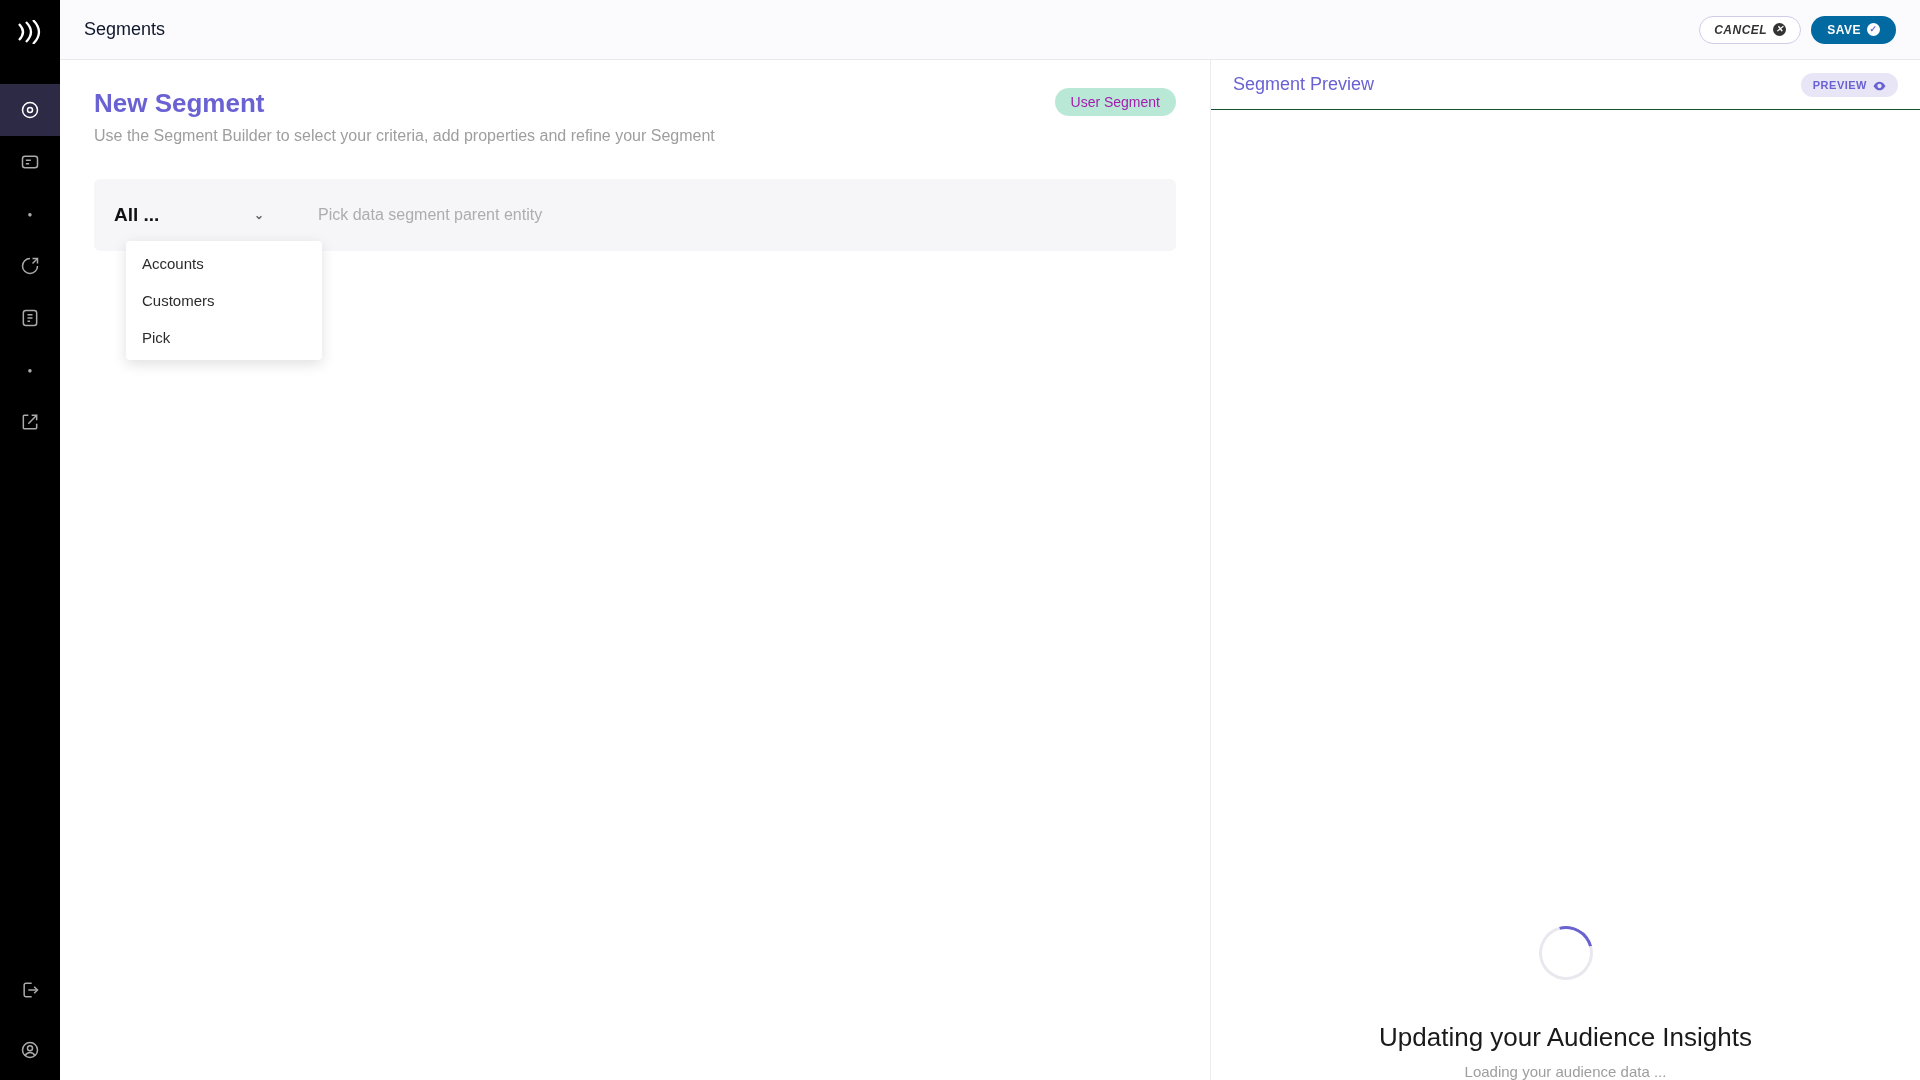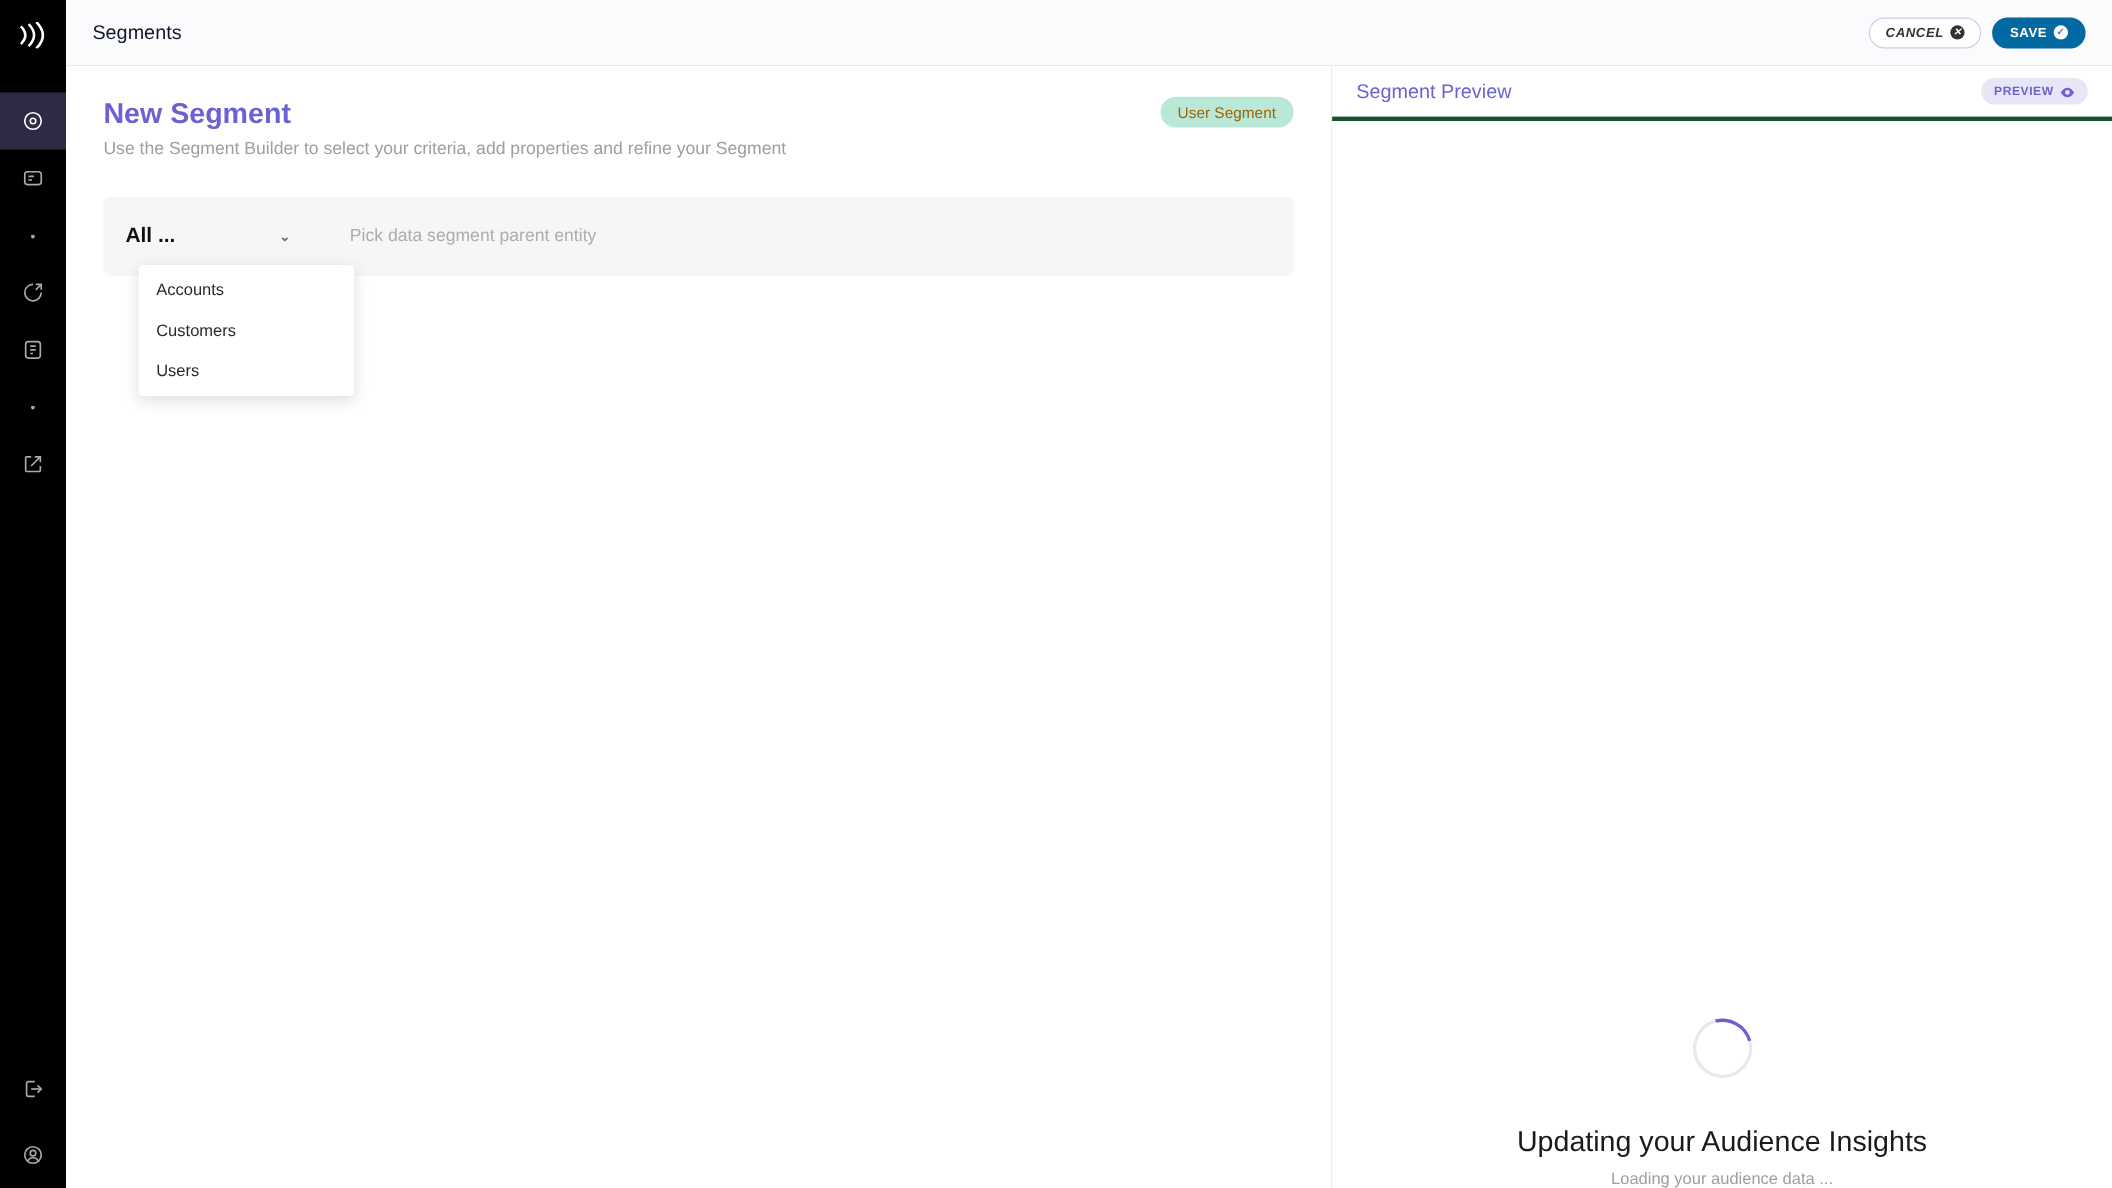--- a/index.html
+++ b/index.html
@@ -28,33 +28,33 @@
   .ci-dark { background: #333; color: #fff; }
   .ci-light { background: #fff; color: #6a62d2; }
 
   .body { flex: 1; display: flex; }
 
   
   .editor { flex: 1; padding: 28px 34px; background: #fff; min-width: 0; }
   .editor-header { display: flex; align-items: flex-start; }
   .editor-header .titles h1 { color: #6a62d2; font-size: 26px; font-weight: 600; }
   .editor-header .titles p { color: #9e9e9e; font-size: 16px; margin-top: 8px; }
-  .chip { margin-left: auto; background: #b9e9d6; color: #a16207; border-radius: 14px; padding: 6px 16px; font-size: 14px; font-weight: 500; }
+  .chip { margin-left: auto; background: #b9e9d6; color: #a21caf; border-radius: 14px; padding: 6px 16px; font-size: 14px; font-weight: 500; }
 
   .builder-row { margin-top: 34px; background: #f6f6f9; border-radius: 6px; height: 72px; display: flex; align-items: center; padding: 0 20px; position: relative; }
   .entity-select { width: 150px; display: flex; align-items: center; justify-content: space-between; cursor: pointer; font-size: 19px; font-weight: 600; color: #111; }
   .entity-select .chev { font-size: 12px; color: #666; }
   .builder-hint { color: #adadad; font-size: 16px; margin-left: 54px; }
 
   .dropdown { position: absolute; top: 62px; left: 32px; width: 196px; background: #fff; border-radius: 4px; box-shadow: 0 4px 14px rgba(0,0,0,.13); padding: 4px 0; z-index: 10; }
   .dropdown .opt { padding: 10px 16px; font-size: 15px; color: #2b2b2b; cursor: pointer; }
 
   
   .preview { width: 710px; border-left: 1px solid #ececf1; display: flex; flex-direction: column; background: #fff; }
-  .preview-head { height: 50px; display: flex; align-items: center; padding: 0 22px; border-bottom: 4px solid #14532d; }
+  .preview-head { height: 50px; display: flex; align-items: center; padding: 0 22px; border-bottom: 1px solid #14532d; }
   .preview-head h2 { color: #6a62d2; font-size: 18px; font-weight: 500; }
   .preview-head .ph-spacer { flex: 1; }
   .btn-preview { background: #e8e6f6; border: none; border-radius: 14px; padding: 6px 12px; font-size: 11px; font-weight: 700; letter-spacing: .5px; color: #6a62d2; display: inline-flex; align-items: flex-end; gap: 6px; cursor: pointer; }
   .eye-icon { width: 13px; height: 10px; }
 
   .preview-body { flex: 1; display: flex; flex-direction: column; align-items: center; justify-content: flex-end; padding-top: 370px; }
   .spinner { width: 54px; height: 54px; border-radius: 50%; border: 3px solid #e8e8ee; border-top-color: #6a62d2; transform: rotate(30deg); }
   .preview-body h3 { margin-top: 42px; font-size: 26px; font-weight: 500; color: #1a1a1a; }
   .preview-body p { margin-top: 10px; font-size: 15px; color: #9e9e9e; }
 
@@ -150,21 +150,21 @@
         <div class="builder-row">
           <div class="entity-select">
             <span>All ...</span>
             <span class="chev">⌄</span>
           </div>
           <span class="builder-hint">Pick data segment parent entity</span>
 
           <div class="dropdown">
             <div class="opt">Accounts</div>
             <div class="opt">Customers</div>
-            <div class="opt">Users</div>
+            <div class="opt">Pick</div>
           </div>
         </div>
       </div>
 
       <div class="preview">
         <div class="preview-head">
           <h2>Segment Preview</h2>
           <div class="ph-spacer"></div>
           <button class="btn-preview">
             <span>PREVIEW</span>

